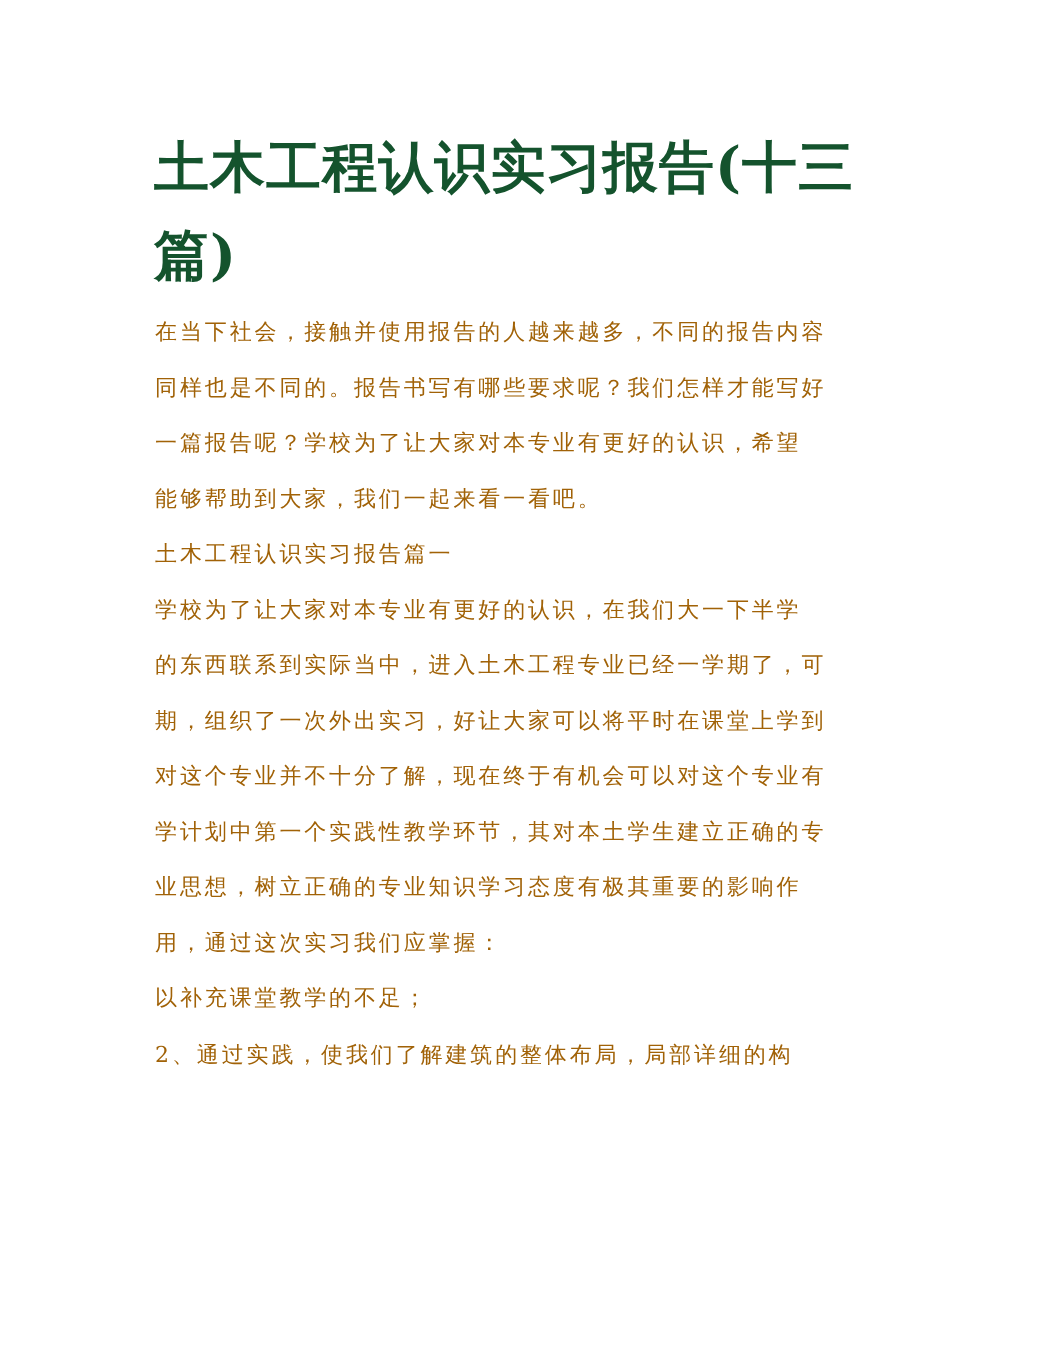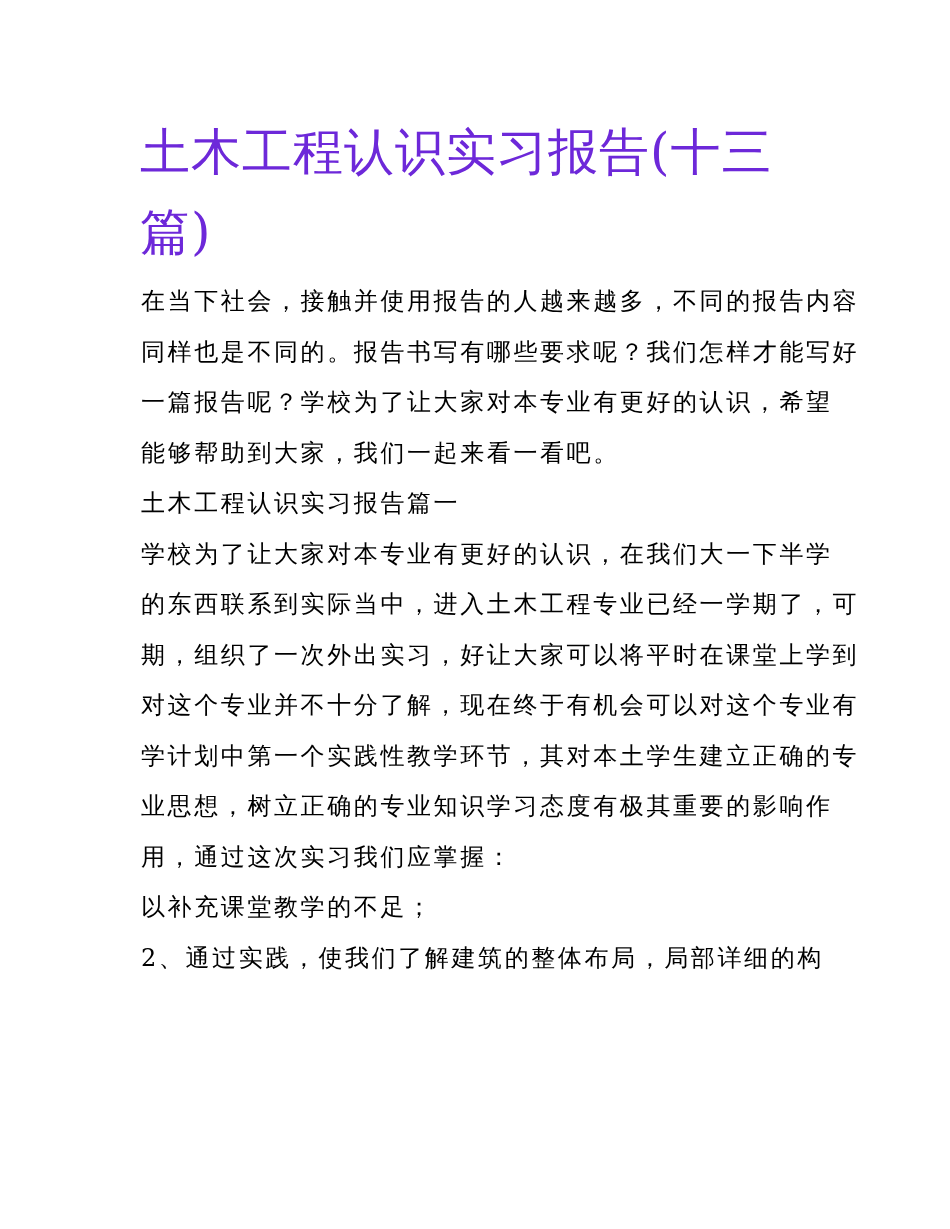--- a/index.html
+++ b/index.html
@@ -1,25 +1,25 @@
 <!DOCTYPE html>
 <html><head>
 <meta charset="utf-8">
 <style>
   html, body { margin: 0; padding: 0; background: #ffffff; }
   body { width: 950px; height: 1229px; position: relative; overflow: hidden;
          font-family: "DejaVu Serif", "Liberation Serif", serif; color: #111; }
   .page { position: absolute; left: 0; top: 0; width: 950px; height: 1229px; background: #fff; }
   .title { position: absolute; left: 140px; top: 112px; width: 700px;
-           font-size: 50px; line-height: 80px; letter-spacing: 1px; color: #6d28d9;
-           font-weight: normal; margin: 0; }
+           font-size: 50px; line-height: 80px; letter-spacing: 1px; color: #14532d;
+           font-weight: bold; margin: 0; }
   .title .tline { display: block; white-space: nowrap; }
   .body { position: absolute; left: 141px; top: 282px; width: 700px; }
   .line { display: block; white-space: nowrap; height: 50.5px; line-height: 38px;
-          font-size: 24px; letter-spacing: 2.6px; color: #000000; }
+          font-size: 20px; letter-spacing: 2.6px; color: #a16207; }
 </style>
 </head>
 <body>
 
 <div class="page">
   <h1 class="title">
     <span class="tline">土木工程认识实习报告(十三</span>
     <span class="tline">篇)</span>
   </h1>
 

